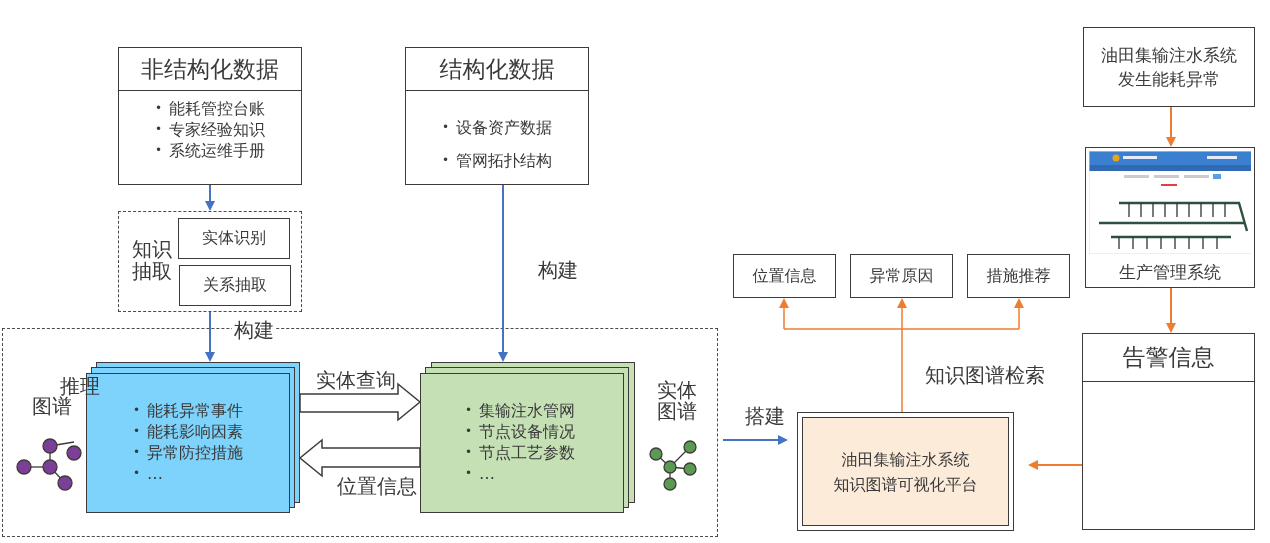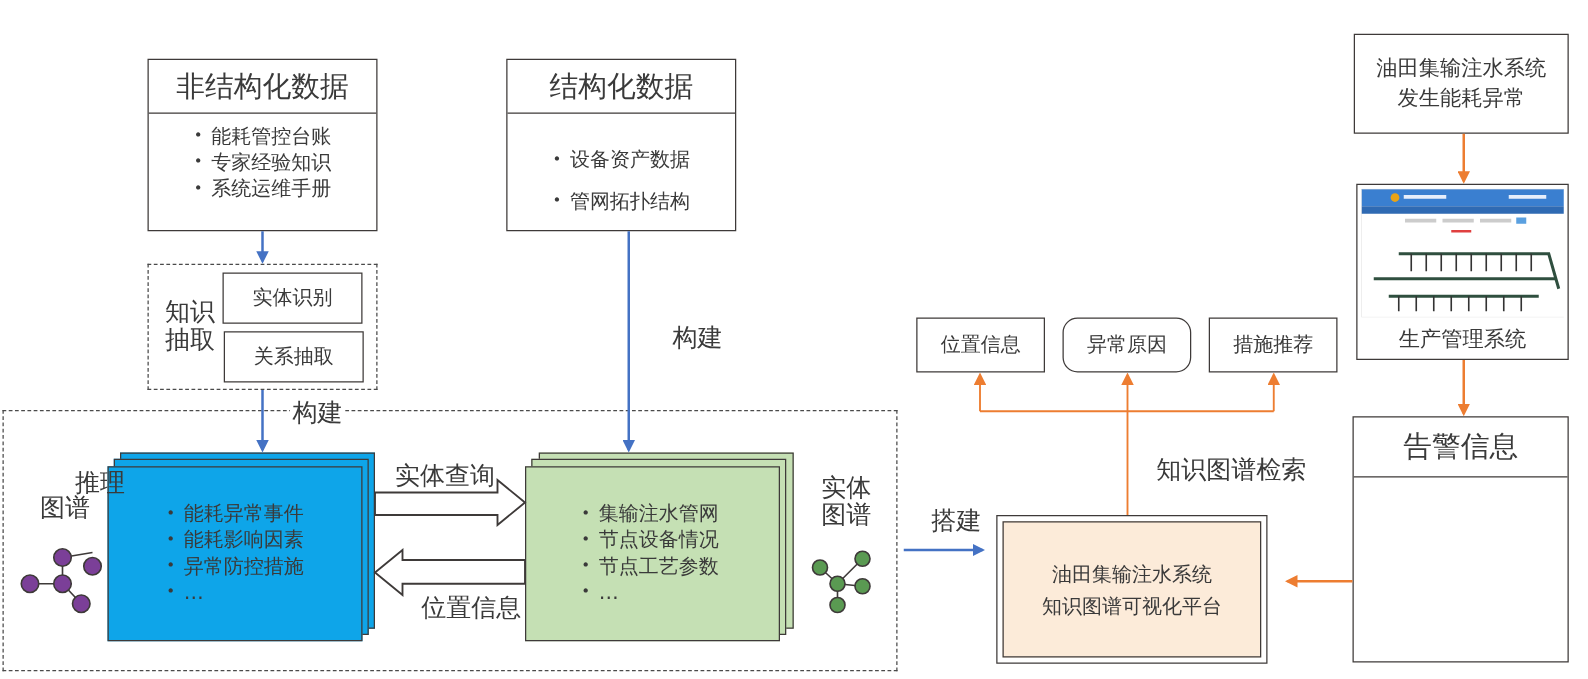--- a/index.html
+++ b/index.html
@@ -7,21 +7,21 @@
        font-family:"DejaVu Sans","Liberation Sans",sans-serif;color:#3a3a3a;}
   .box{position:absolute;border:1.5px solid #3e3a39;background:#fff;box-sizing:border-box;}
   .hdr{position:absolute;left:0;right:0;top:0;height:42px;border-bottom:1.5px solid #3e3a39;
        display:flex;align-items:center;justify-content:center;font-size:23px;}
   .list{position:absolute;left:0;right:0;display:flex;flex-direction:column;align-items:center;}
   .li{font-size:16px;line-height:21px;white-space:nowrap;}
   .li::before{content:"•";display:inline-block;width:14px;font-size:12px;vertical-align:2px;}
   .lbl{position:absolute;font-size:20px;white-space:nowrap;line-height:20px;}
   .dash{position:absolute;border:1.5px dashed #4a4a4a;box-sizing:border-box;}
   .card{position:absolute;border:1.5px solid #3e3a39;box-sizing:border-box;}
-  .blue{background:#0ea5e9;}
+  .blue{background:#7dd3fc;}
   .green{background:#c5e0b4;padding-left:24px;}
   .small{position:absolute;border:1.5px solid #3e3a39;background:#fff;box-sizing:border-box;
          display:flex;align-items:center;justify-content:center;font-size:16px;}
   svg.ov{position:absolute;left:0;top:0;}
   .platform{position:absolute;border:1.5px solid #3e3a39;box-sizing:border-box;background:#fff;}
   .platform-inner{position:absolute;left:4px;top:4px;right:4px;bottom:4px;border:1.5px solid #3e3a39;
        background:#fcebd9;display:flex;flex-direction:column;align-items:center;justify-content:center;font-size:16px;line-height:25px;}
   .shot{position:absolute;overflow:hidden;background:#fff;}
 </style>
 </head>
@@ -77,21 +77,21 @@
     <div class="li">…</div>
   </div>
 </div>
 <div class="lbl" style="left:657px;top:380px;">实体</div>
 <div class="lbl" style="left:657px;top:401px;">图谱</div>
 
 <div class="lbl" style="left:316px;top:370px;">实体查询</div>
 <div class="lbl" style="left:337px;top:476px;">位置信息</div>
 
 <div class="small" style="left:733px;top:254px;width:103px;height:44px;">位置信息</div>
-<div class="small" style="left:850px;top:254px;width:103px;height:44px;border-radius:12px;">异常原因</div>
+<div class="small" style="left:850px;top:254px;width:103px;height:44px;">异常原因</div>
 <div class="small" style="left:967px;top:254px;width:103px;height:44px;">措施推荐</div>
 
 <div class="lbl" style="left:925px;top:365px;">知识图谱检索</div>
 <div class="lbl" style="left:745px;top:406px;">搭建</div>
 
 <div class="platform" style="left:797px;top:412px;width:217px;height:119px;">
   <div class="platform-inner">
     <div>油田集输注水系统</div>
     <div>知识图谱可视化平台</div>
   </div>

